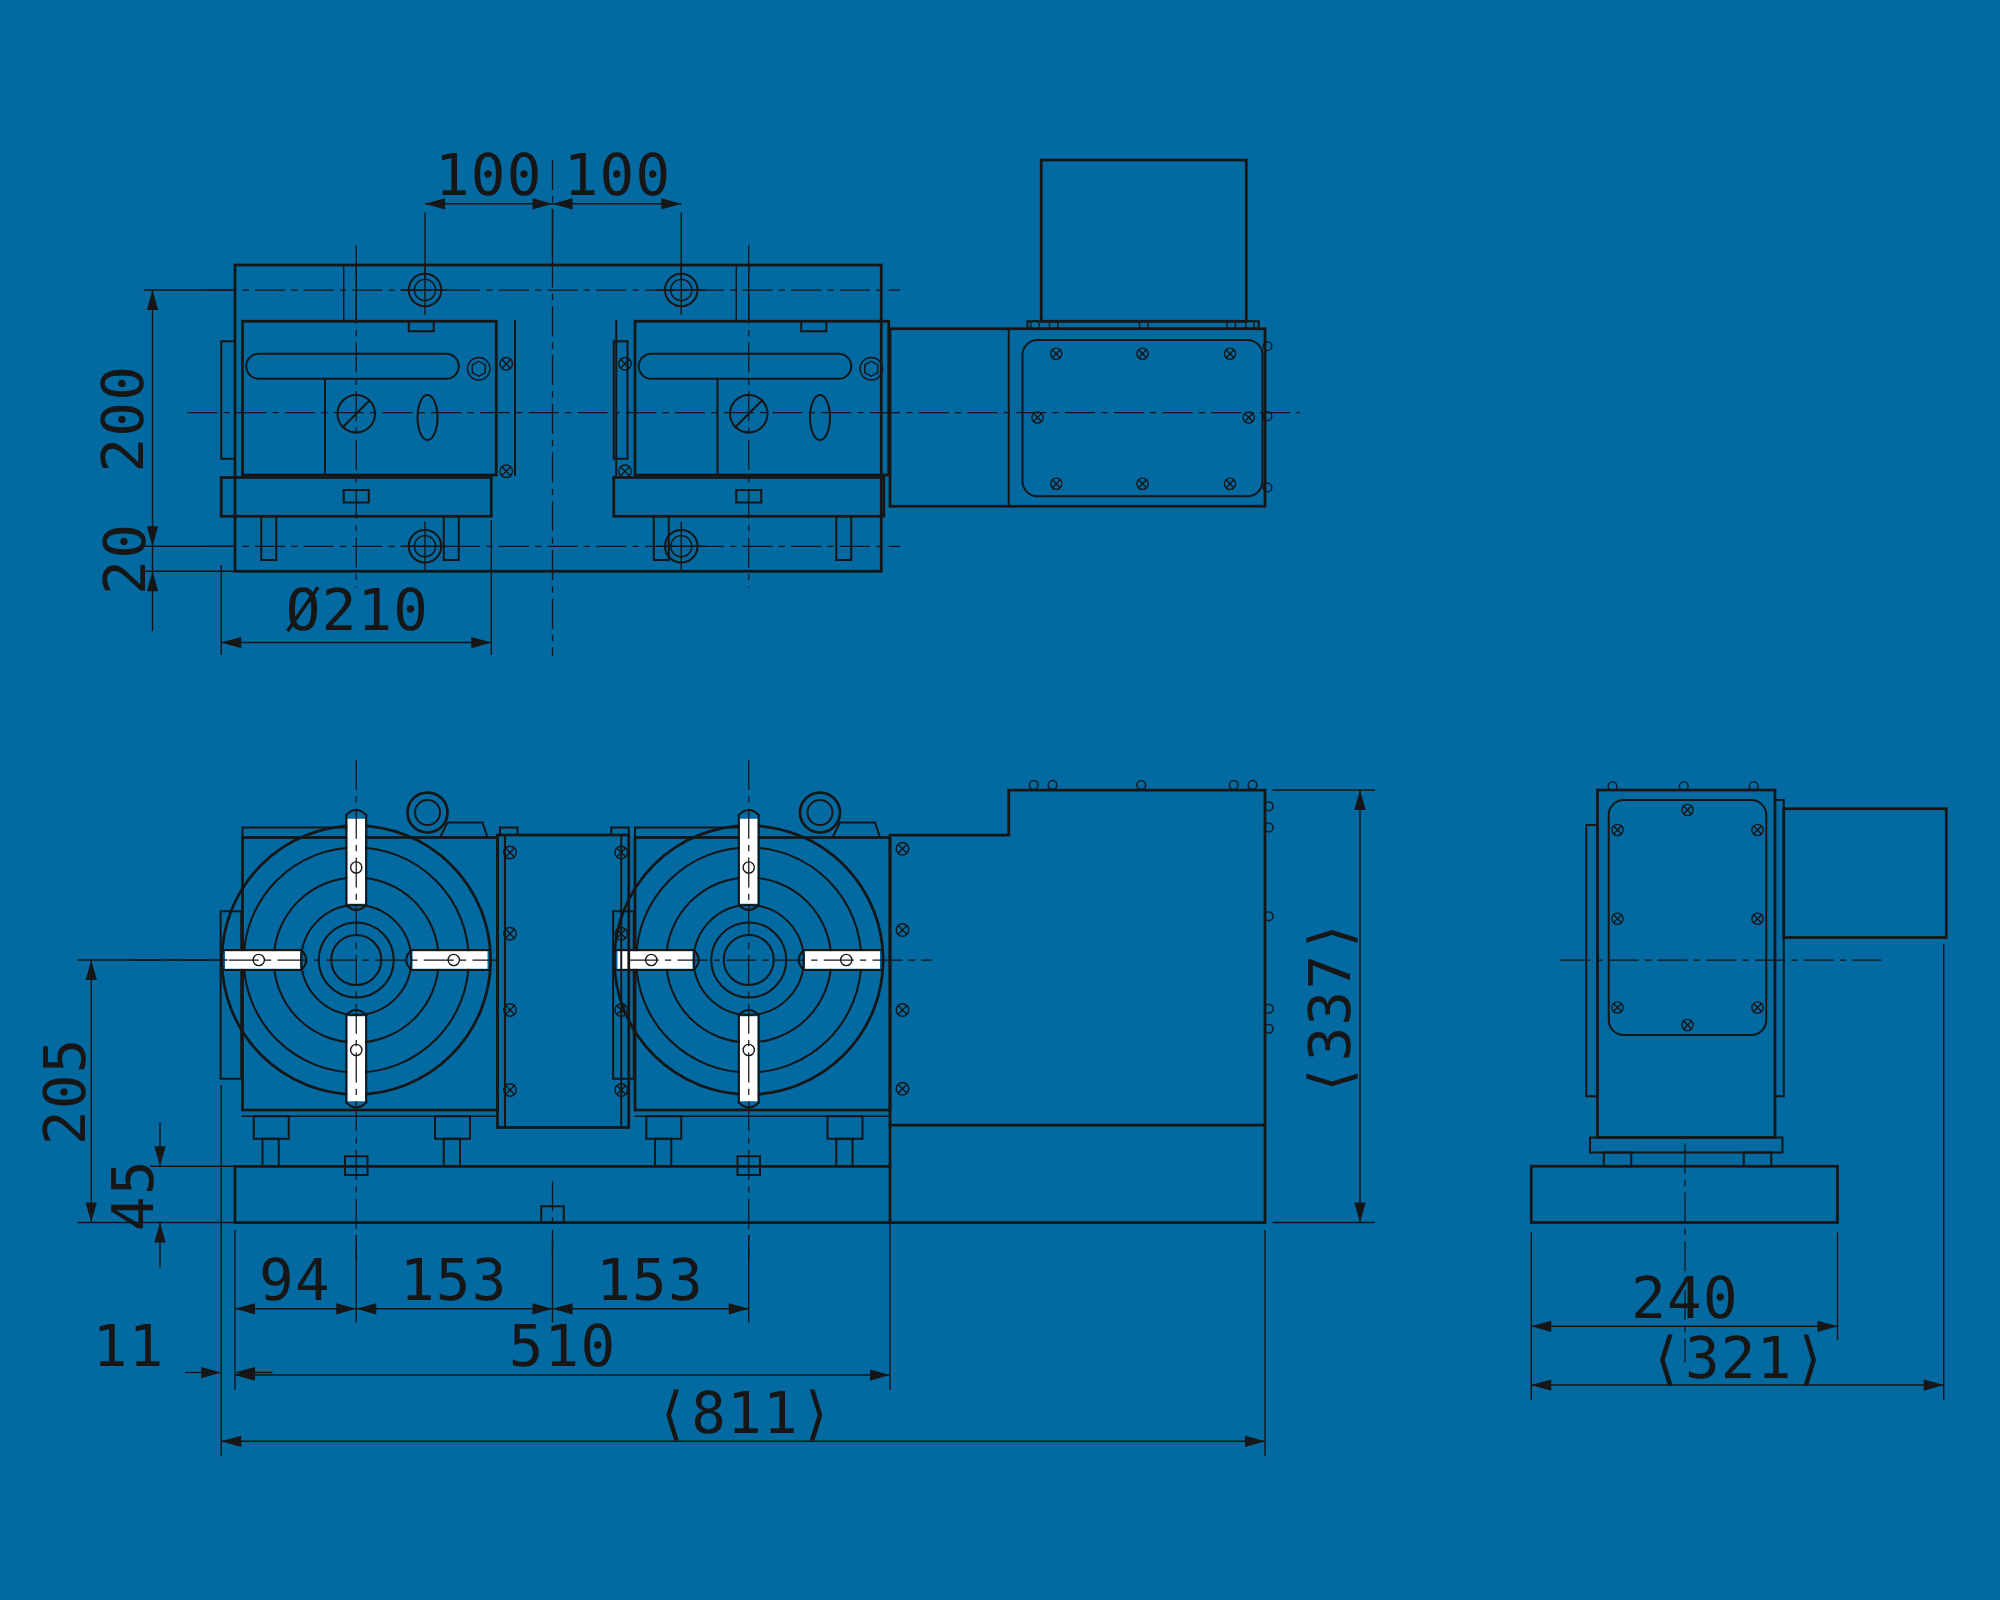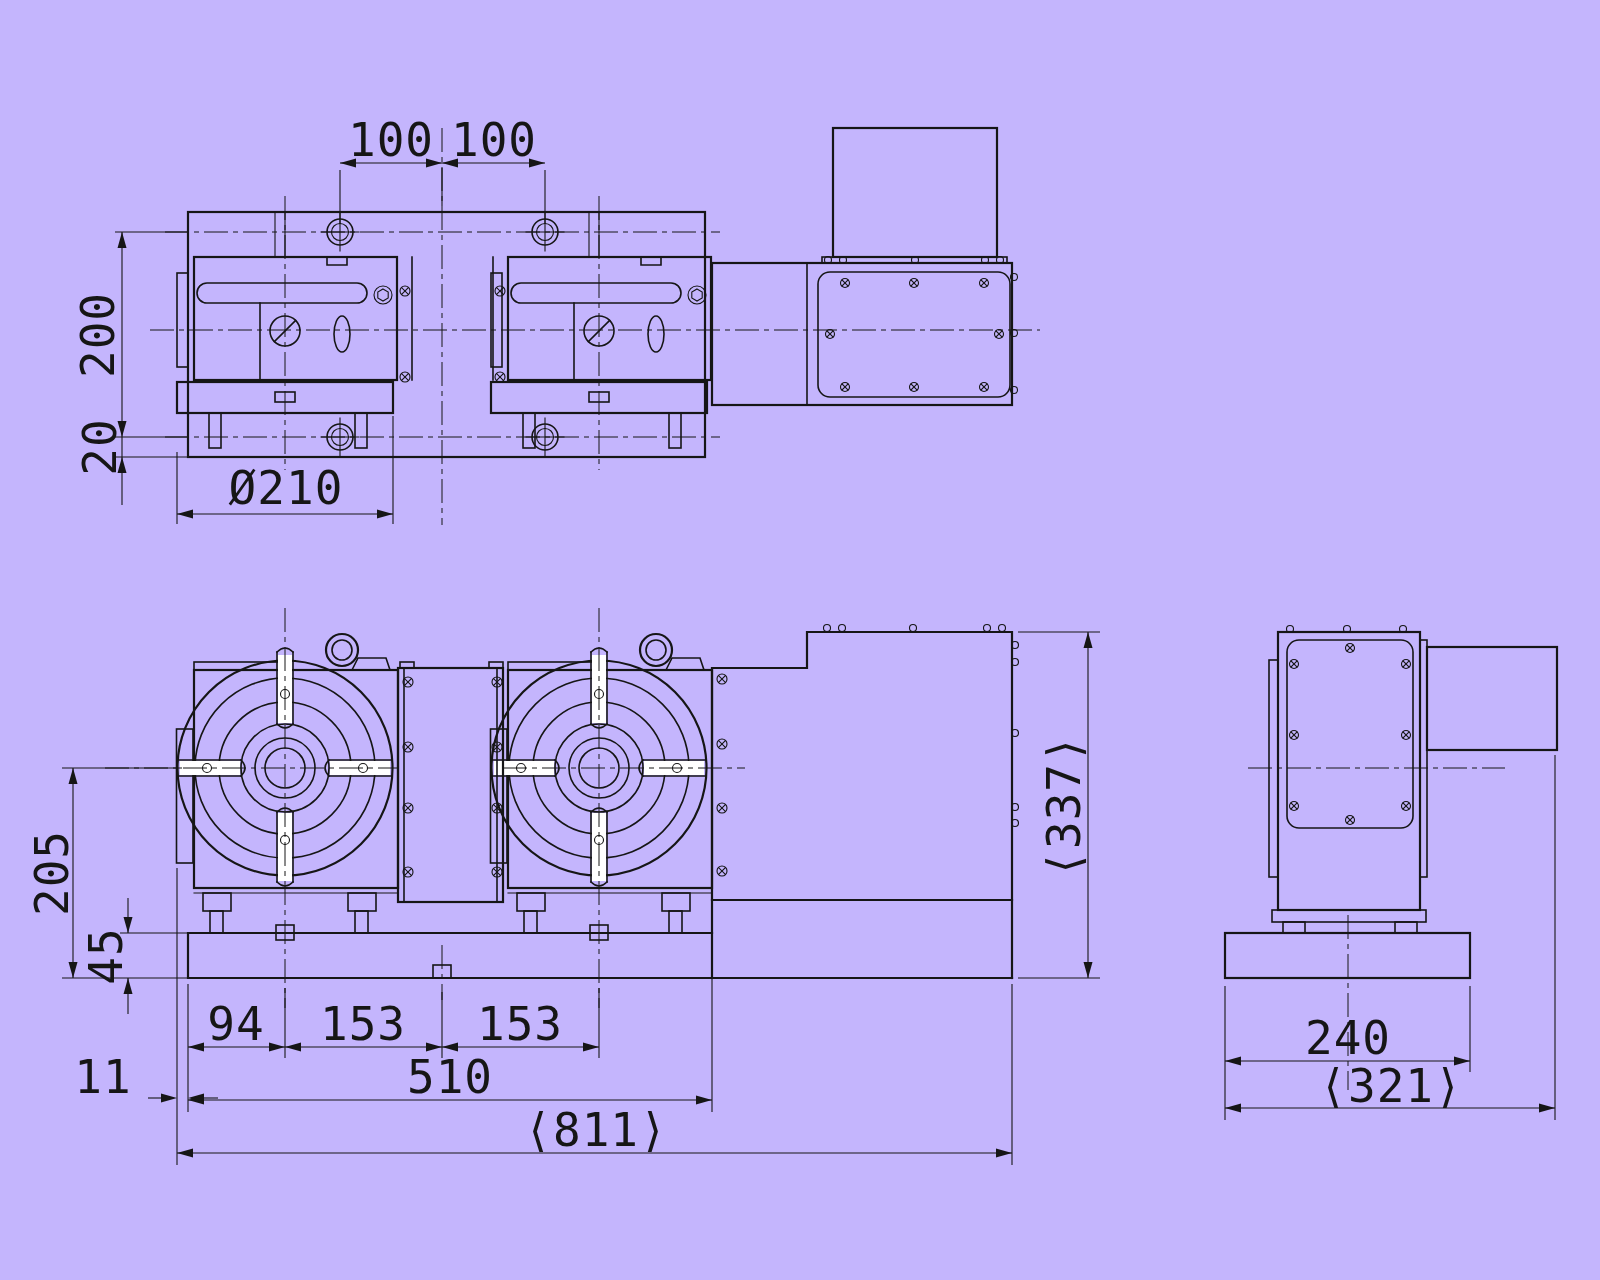--- a/index.html
+++ b/index.html
@@ -1,16 +1,16 @@
 <!DOCTYPE html>
 <html><head>
 <meta charset="utf-8">
 <style>
   html,body{margin:0;padding:0;background:#ffffff;}
-  .stage{position:relative;width:1600px;height:1280px;background:#c4b5fd;overflow:hidden;}
+  .stage{position:relative;width:1600px;height:1280px;background:#0369a1;overflow:hidden;}
   svg{display:block;}
   .o{stroke:#161616;stroke-width:2.2;fill:none;stroke-linecap:square;}
   .m{stroke:#161616;stroke-width:1.6;fill:none;stroke-linecap:square;}
   .t{stroke:#161616;stroke-width:1.1;fill:none;stroke-linecap:square;}
   .cl{stroke:#161616;stroke-width:1;fill:none;stroke-dasharray:24 5 5 5;}
   .dl{stroke:#161616;stroke-width:1.1;fill:none;}
   .arr{fill:#161616;stroke:none;}
   .wf{fill:#ffffff;stroke:none;}
   text.dt{font-family:"DejaVu Sans Mono","DejaVu Sans",monospace;font-size:46px;fill:#161616;
           text-anchor:middle;dominant-baseline:central;letter-spacing:1px;}

